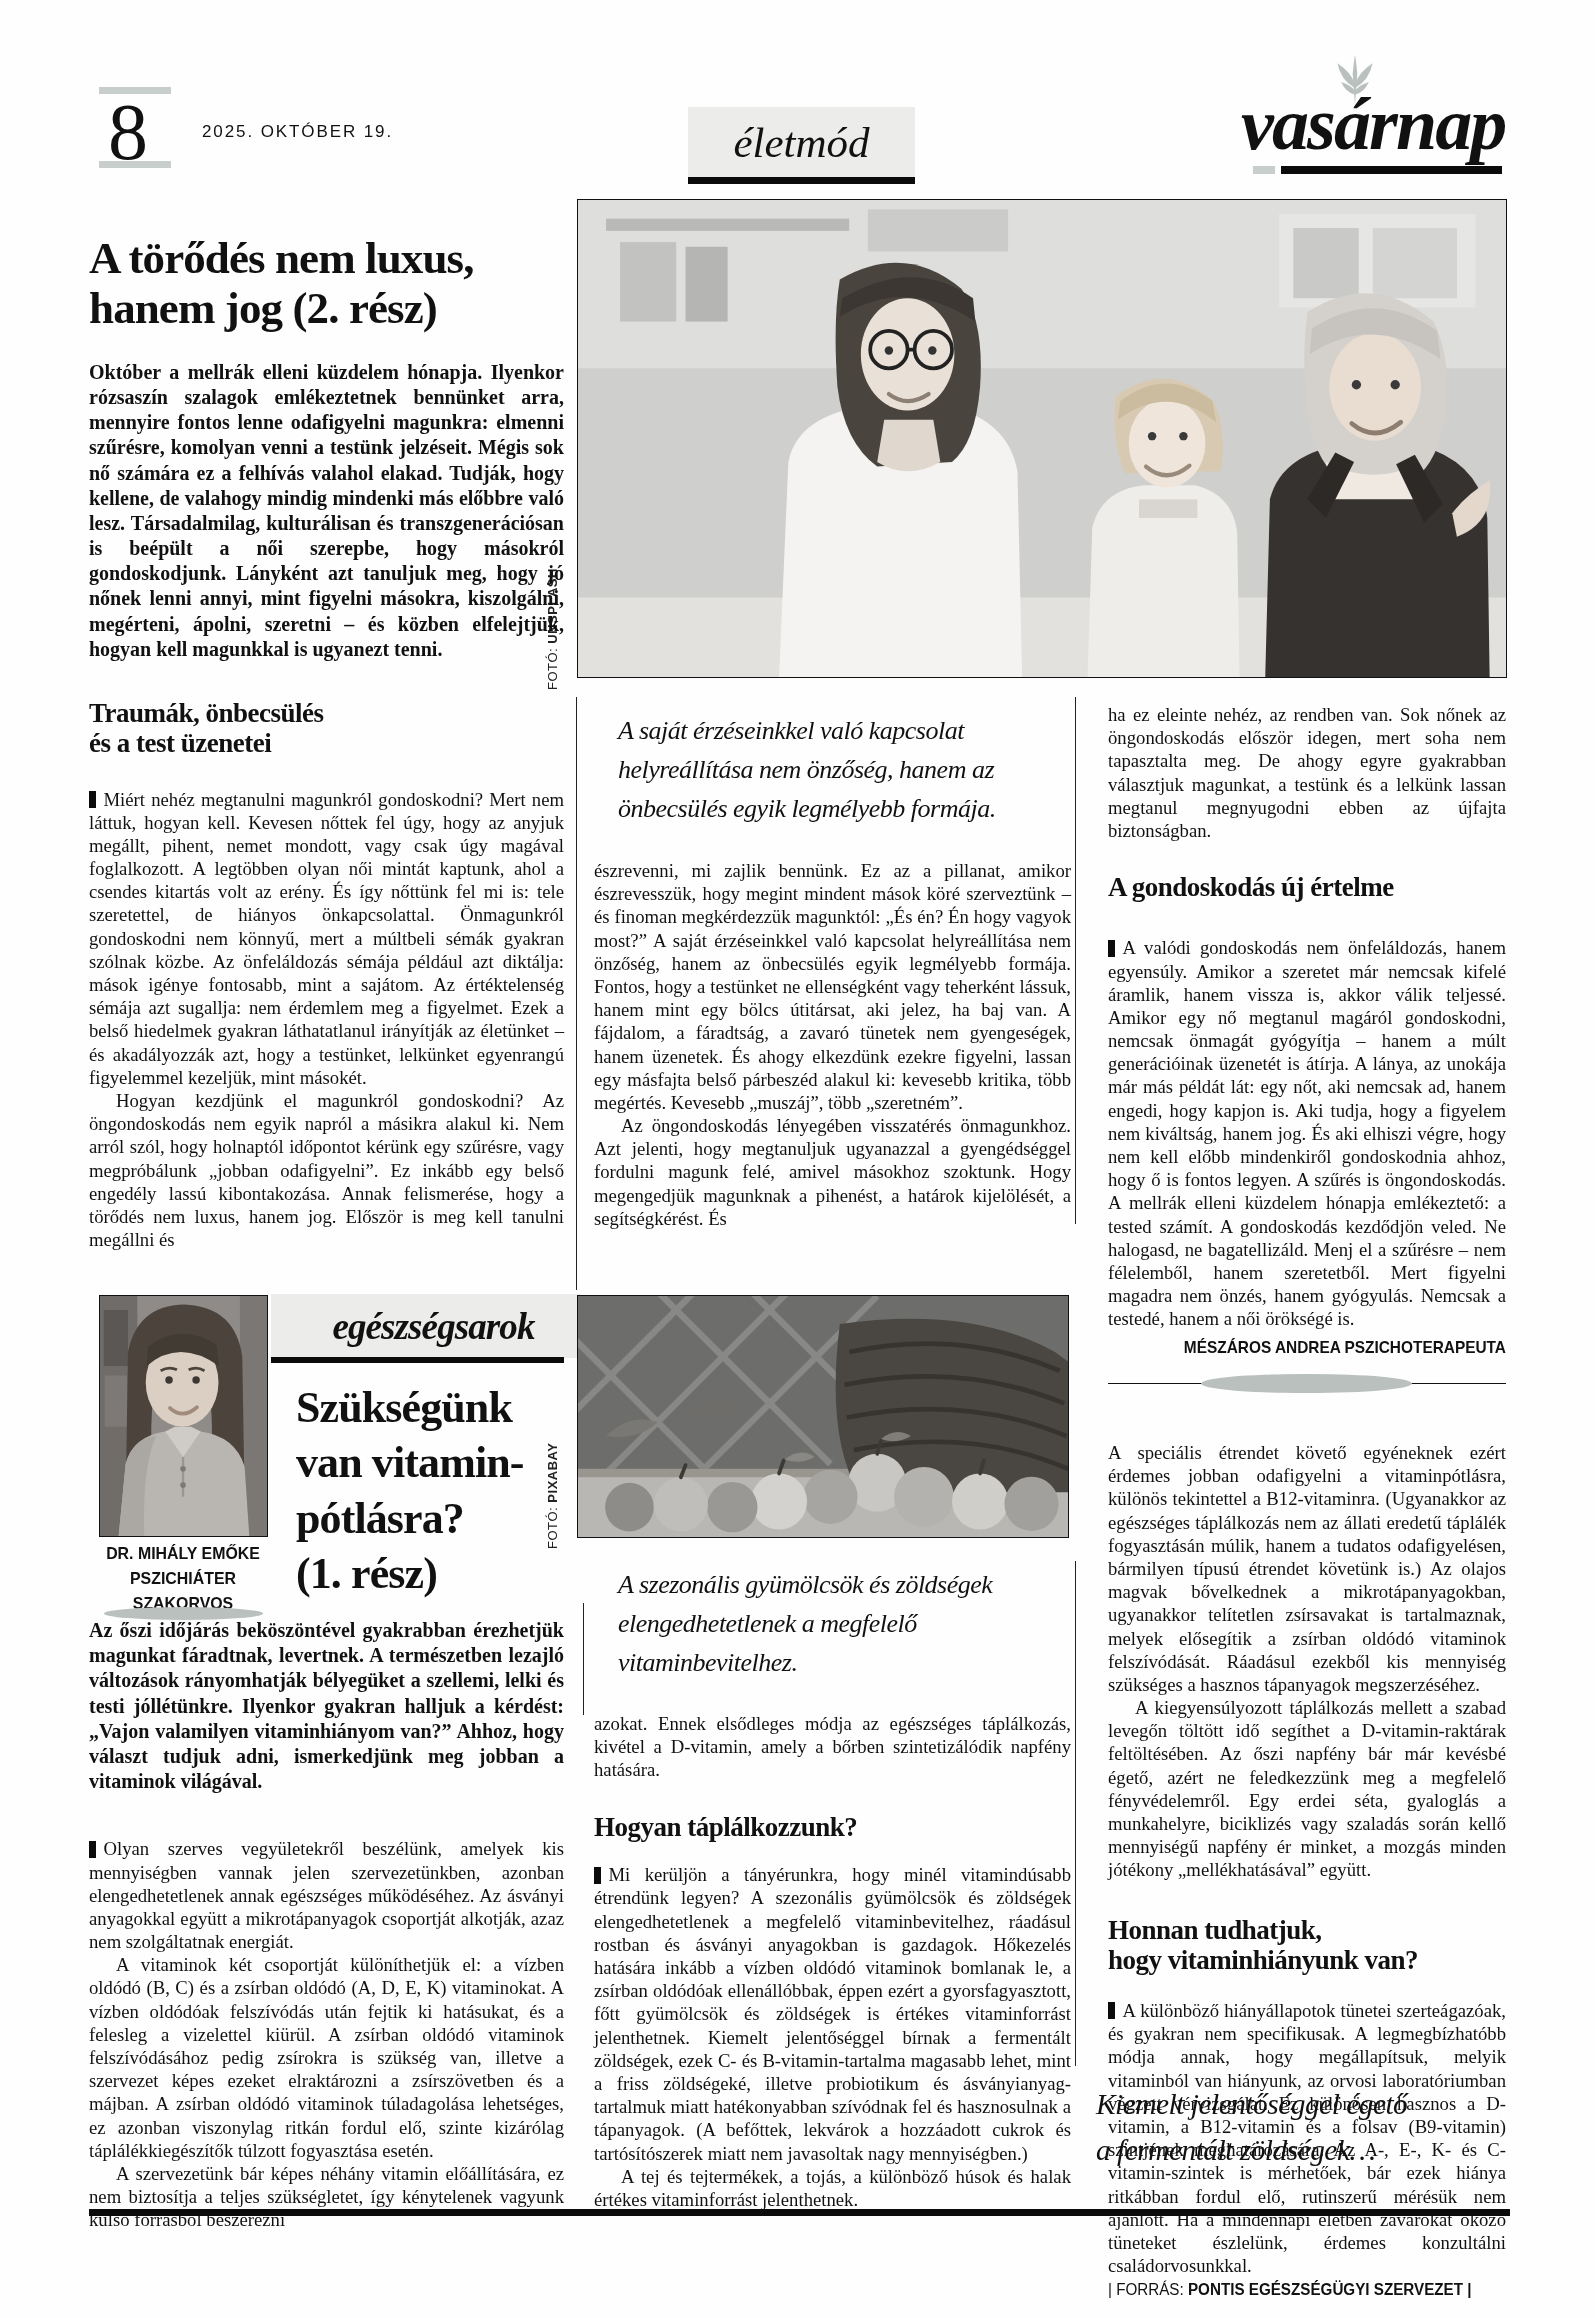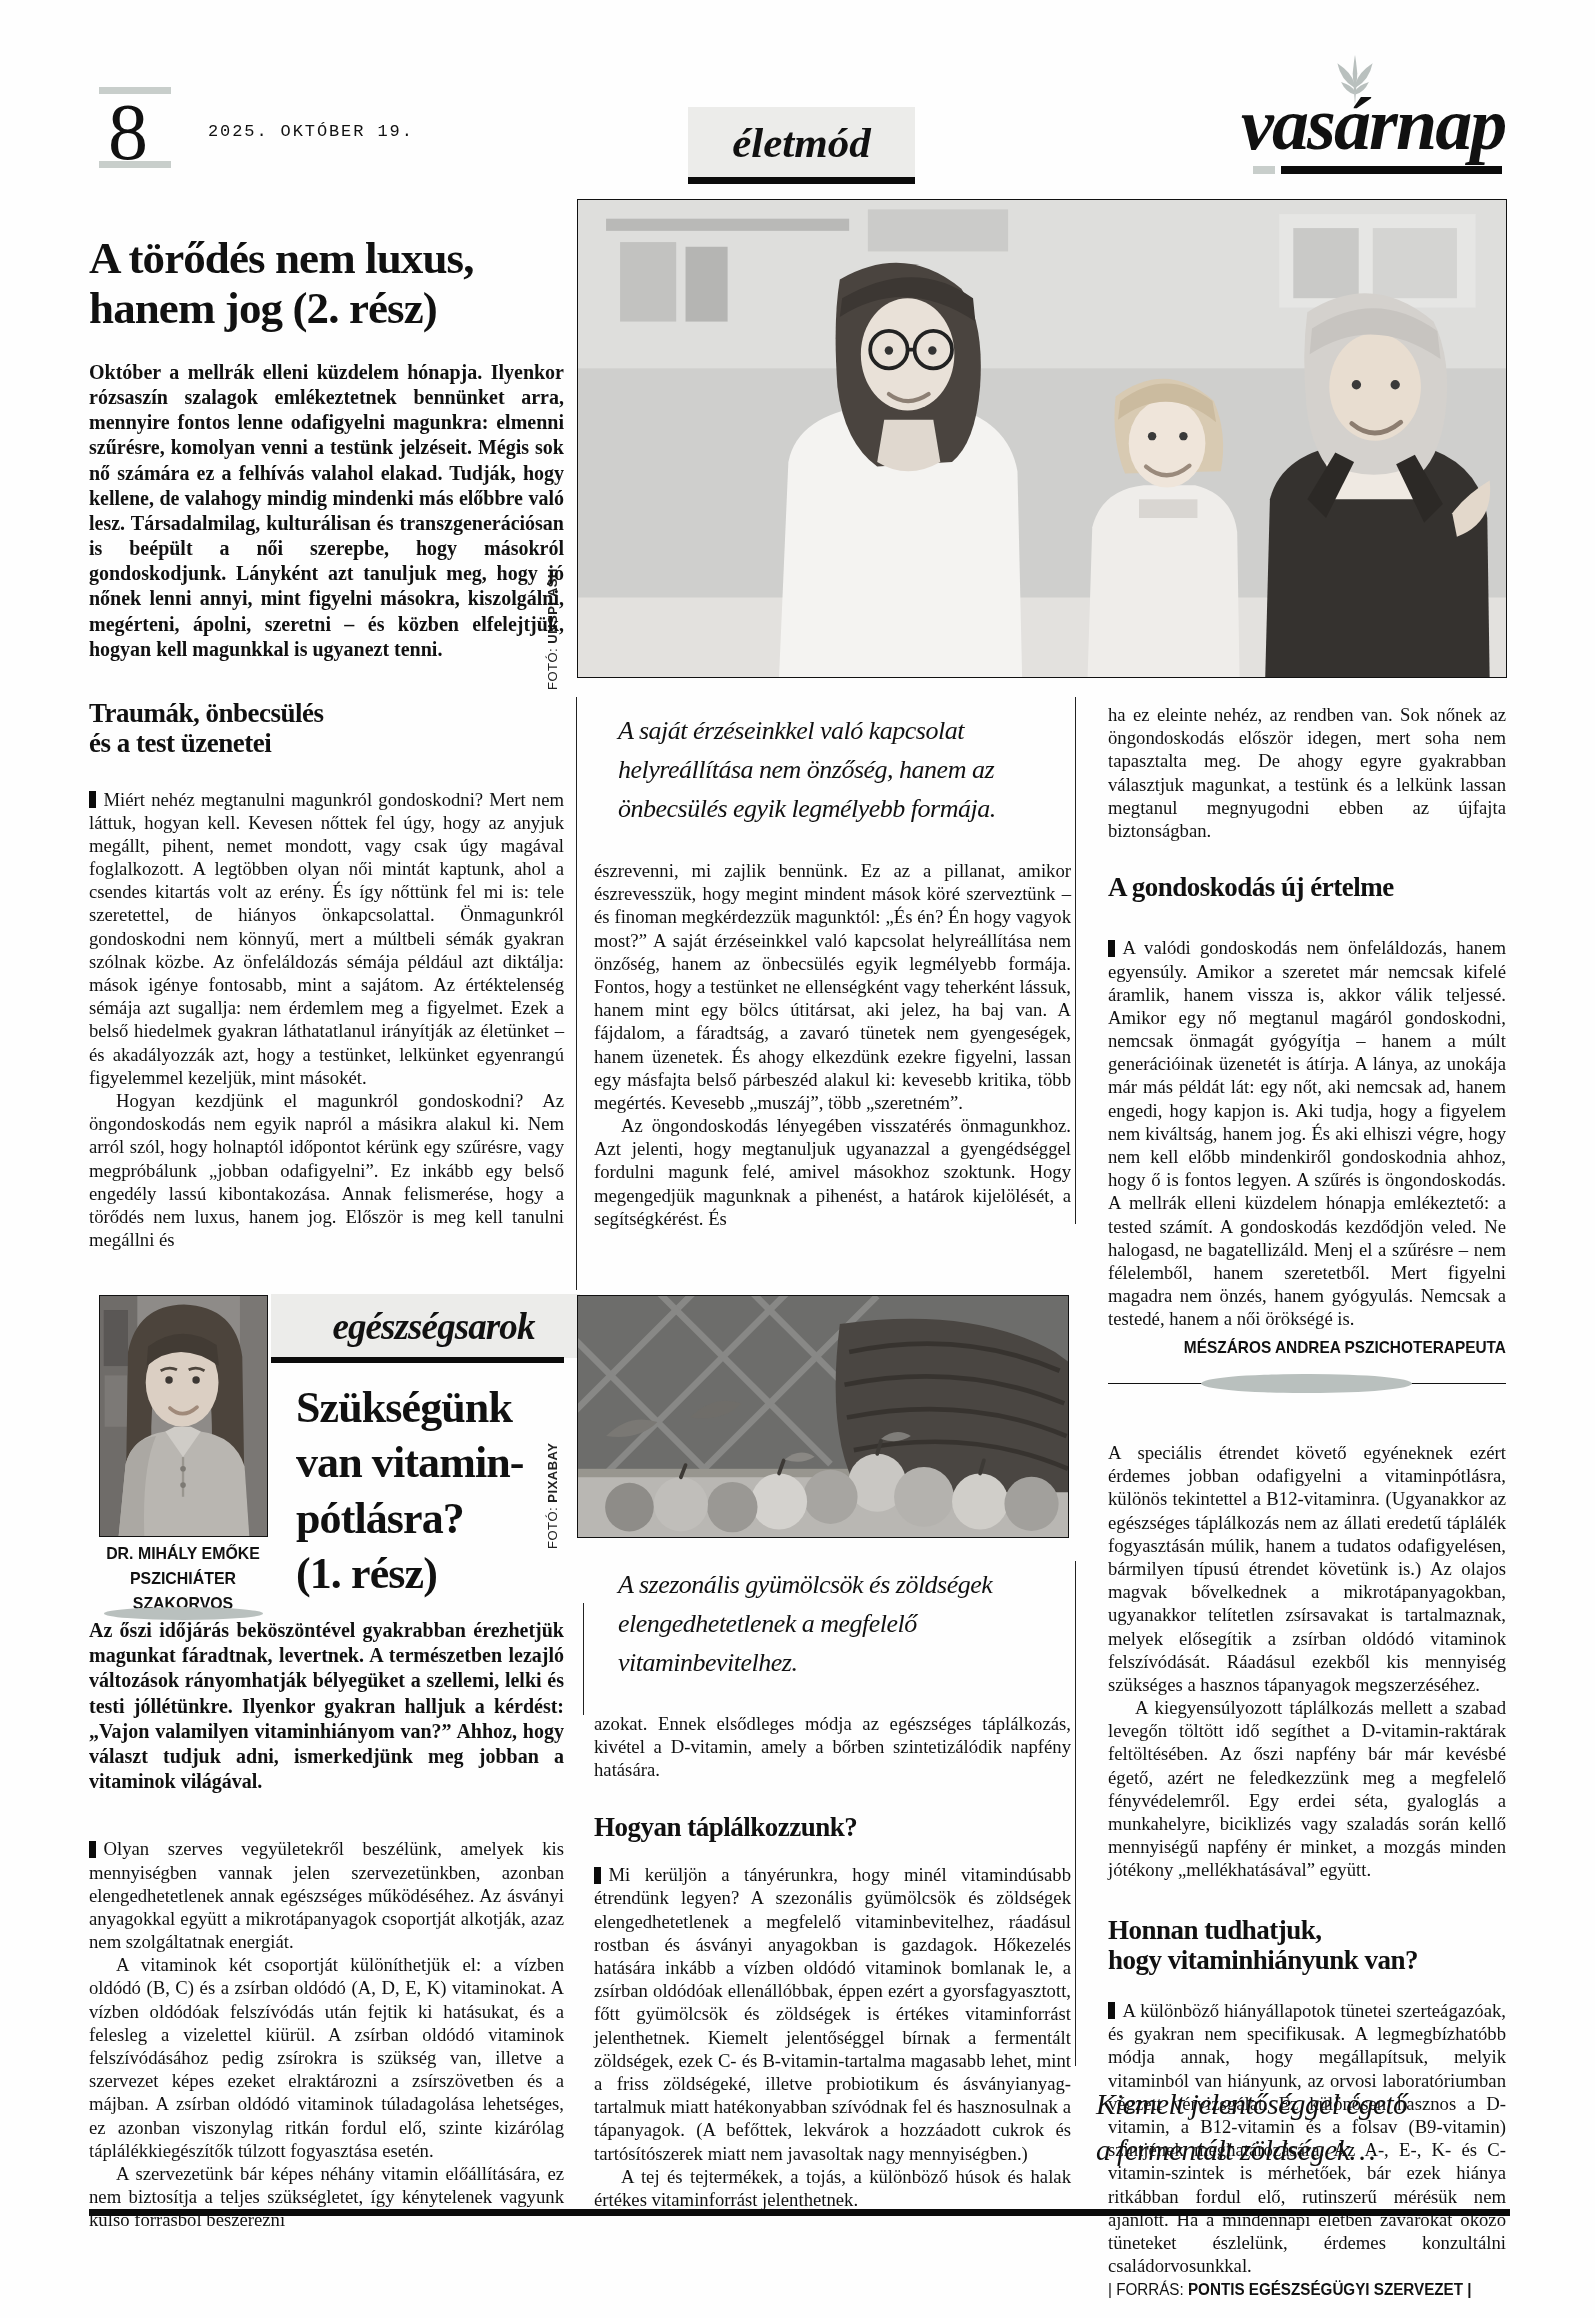--- a/index.html
+++ b/index.html
@@ -2,23 +2,23 @@
 <html lang="hu" style="font-size:7.5px"><head>
 <meta charset="utf-8">
 <style>
   html,body{margin:0;padding:0;background:#888;}
   .page{position:relative;width:1595px;height:2319px;background:#fefefe;color:#111;overflow:hidden;}
   .abs{position:absolute;}
 
   
   .pagenum{left:108px;top:92px;font-size:80px;line-height:1;font-weight:400;font-family:"Liberation Serif",serif;}
   .graybar{background:#c8cecb;height:6.5px;width:72px;left:99px;}
-  .date{left:208px;top:122px;font-size:17px;letter-spacing:1.9px;font-family:Liberation Mono, monospace;}
+  .date{left:202px;top:122px;font-size:17px;letter-spacing:1.9px;font-family:Liberation Sans, sans-serif;}
   .sectionbox{left:688px;top:107px;width:227px;height:70px;background:#ececea;display:flex;align-items:center;justify-content:center;}
-  .sectionbox span{font-family:"Liberation Serif",serif;font-style:italic;font-weight:700;font-size:43px;}
+  .sectionbox span{font-family:"Liberation Serif",serif;font-style:italic;font-weight:400;font-size:43px;}
   .section-underline{left:688px;top:177px;width:227px;height:6.5px;background:#0b0b0b;}
   .masthead{left:1241px;top:87px;width:262px;text-align:right;font-family:"Liberation Serif",serif;font-style:italic;font-weight:700;font-size:74px;line-height:1;letter-spacing:-1.9px;}
   .masthead-underline{left:1281px;top:166px;width:221px;height:7.5px;background:#0b0b0b;}
   .masthead-square{left:1253px;top:166px;width:21.5px;height:7.5px;background:#c8cecb;}
   .leaf{left:1327px;top:55px;}
 
   
   .photo{border:1.9px solid #111;background:#d8d8d8;overflow:hidden;}
   .photo svg{display:block;}
   .credit{font-family:"Liberation Sans",sans-serif;font-size:13px;letter-spacing:0.5px;transform:rotate(-90deg);transform-origin:left bottom;white-space:nowrap;color:#222;}

